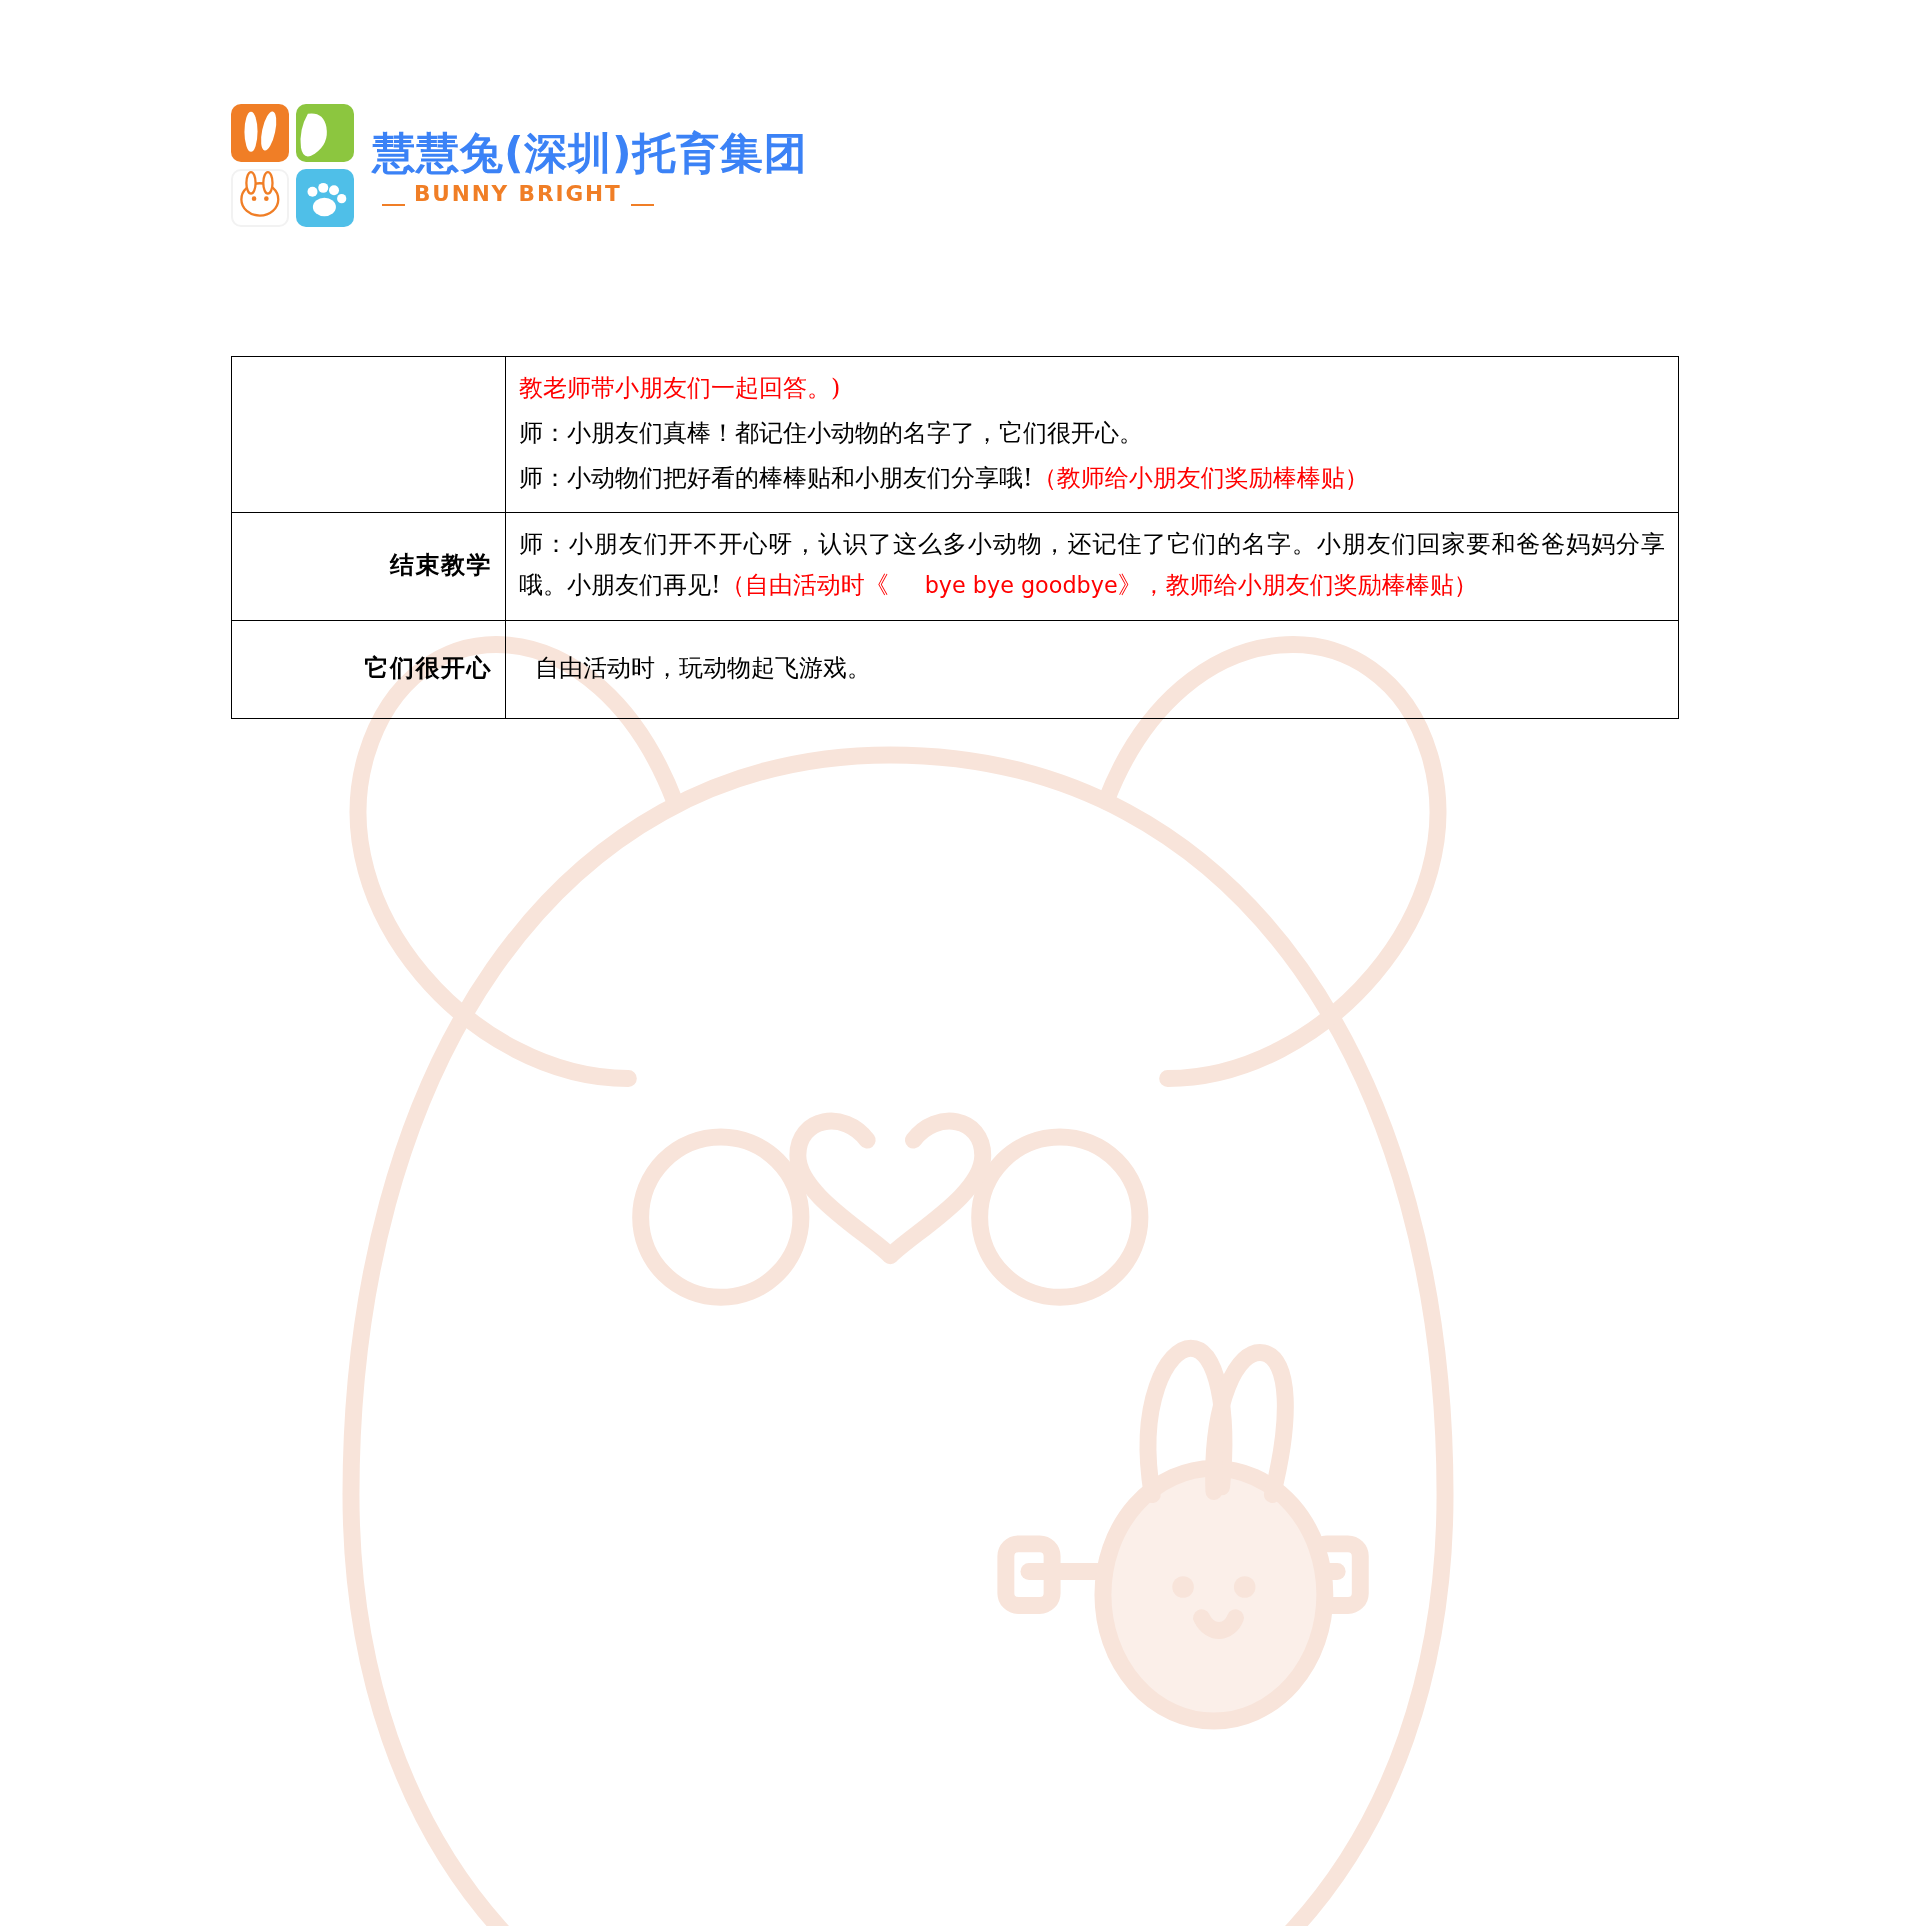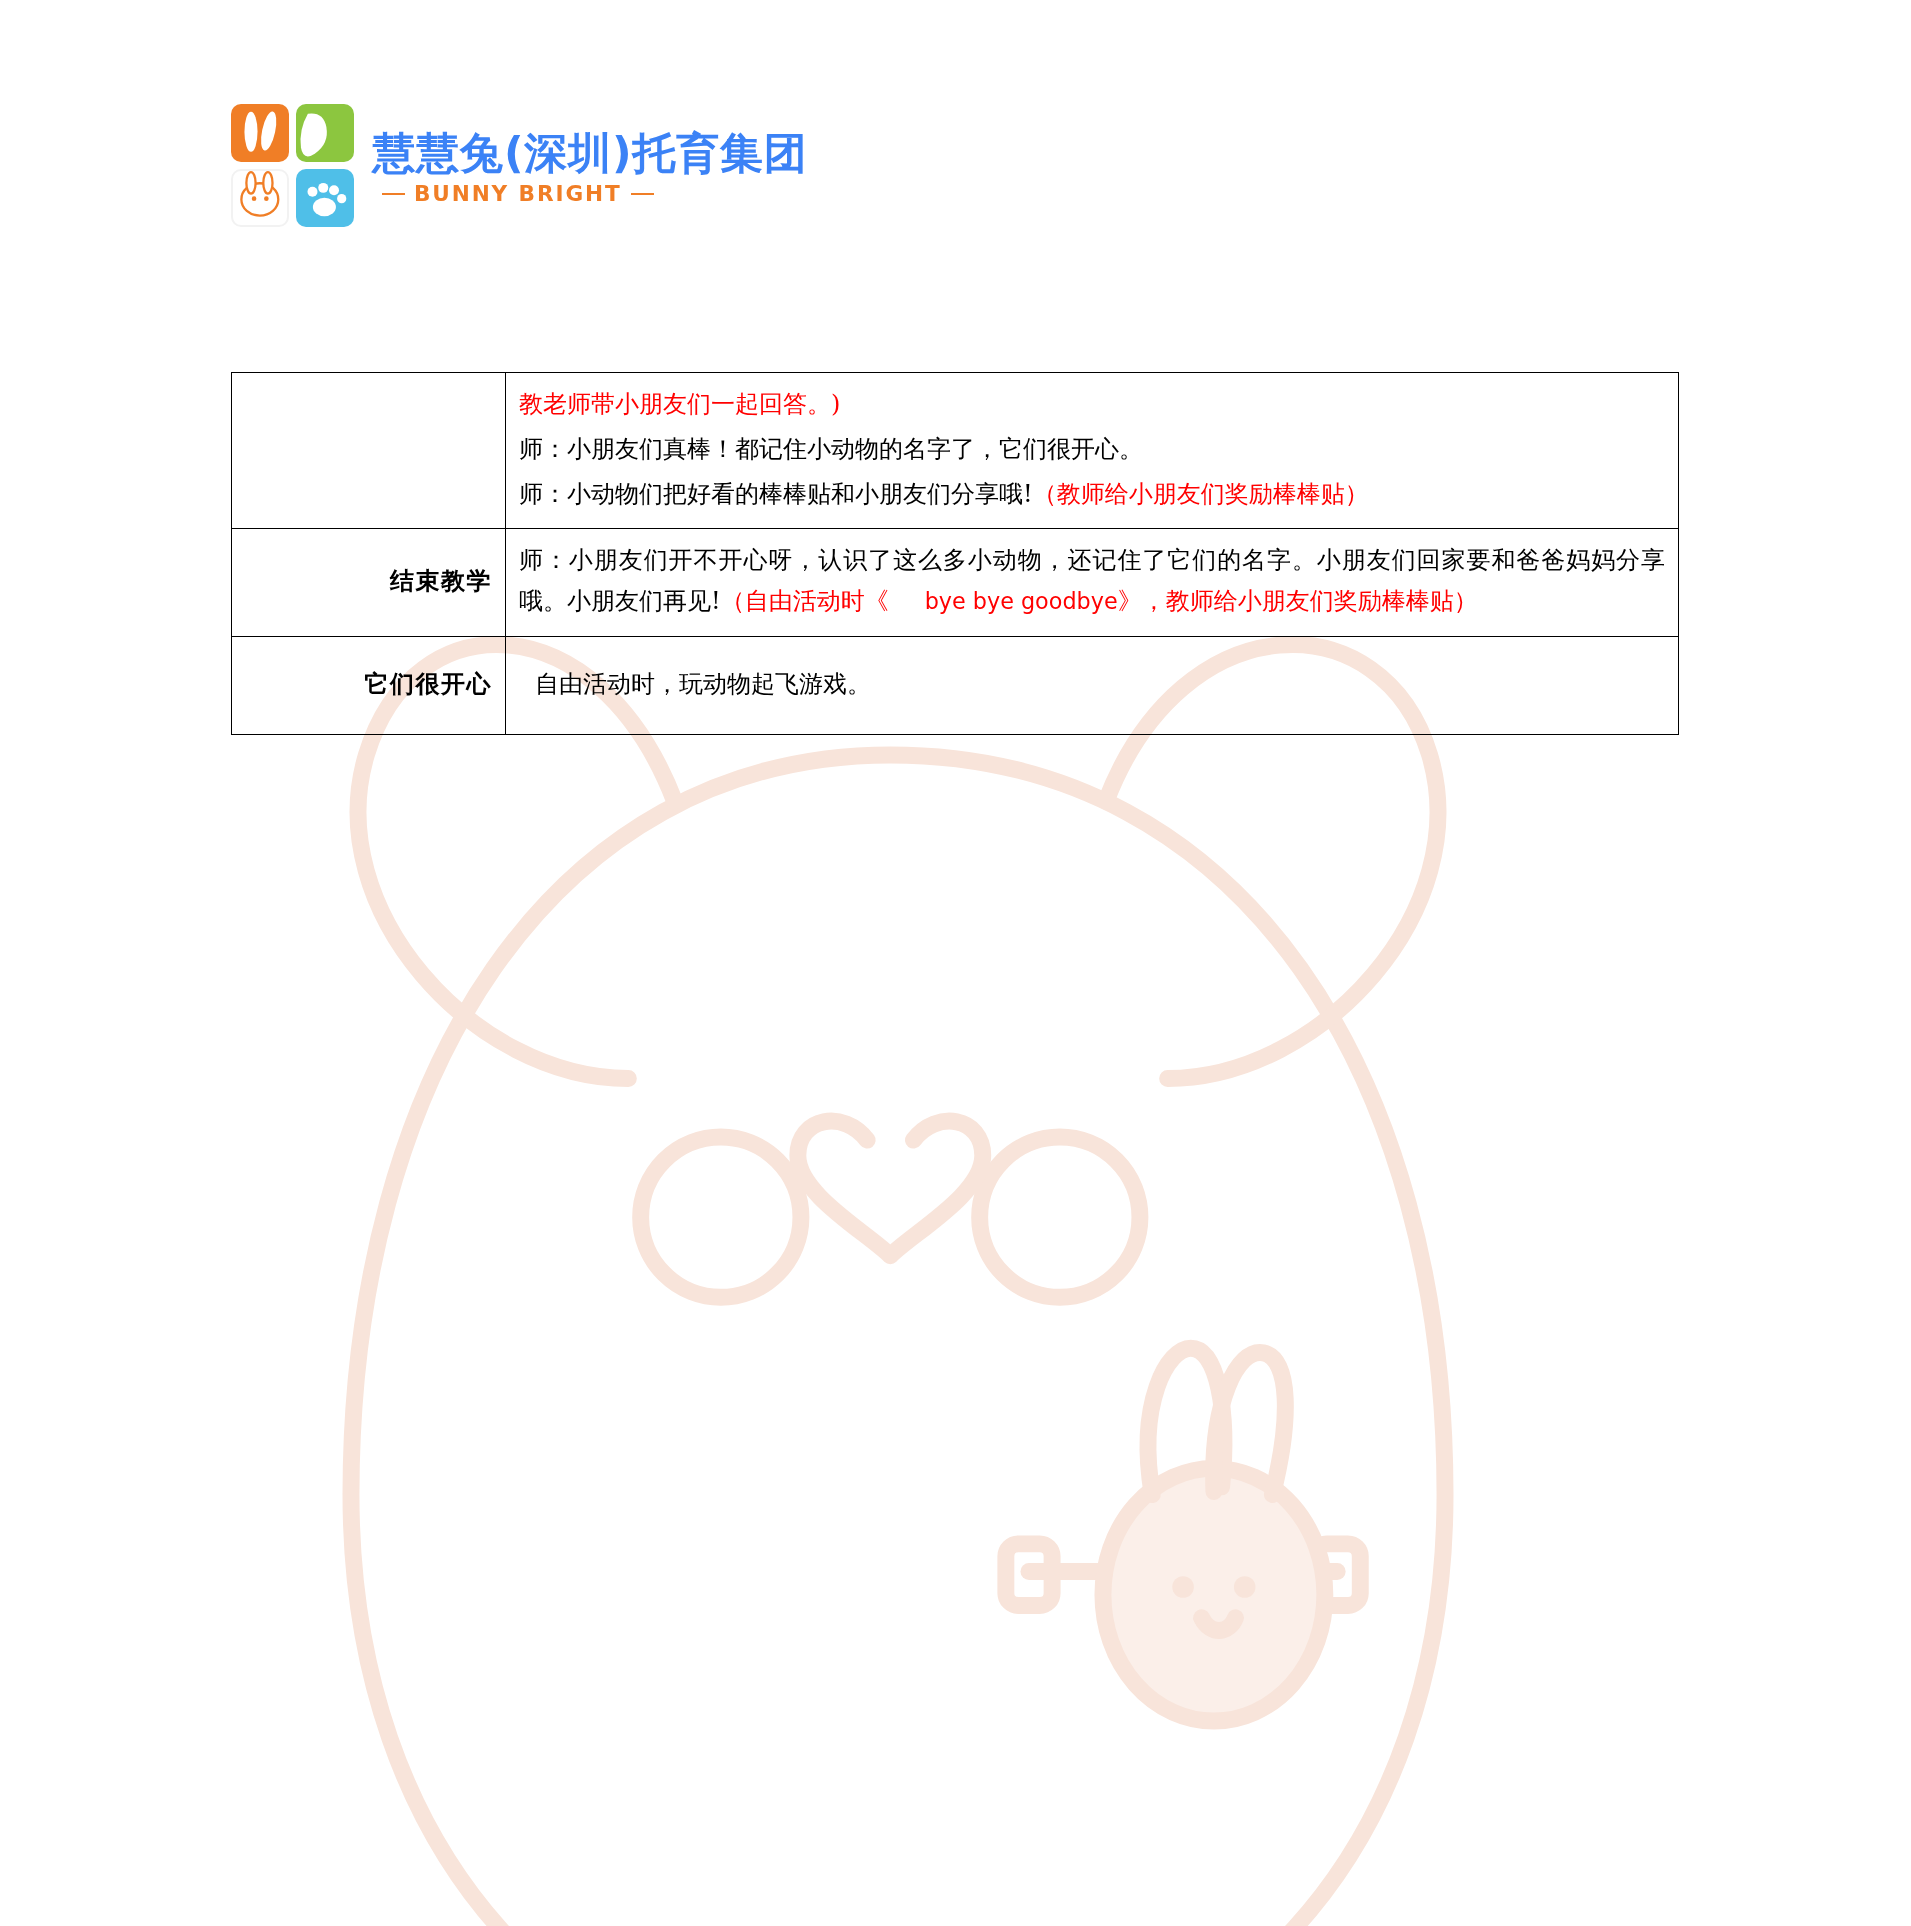--- a/index.html
+++ b/index.html
@@ -62,21 +62,21 @@
     font-family: "DejaVu Sans", sans-serif;
     font-weight: bold;
     font-size: 43px;
     color: #3b82f6;
     letter-spacing: 0.8px;
     line-height: 1.15;
     white-space: nowrap;
   }
   .logo-en-row {
     display: flex;
-    align-items: center;
+    align-items: flex-end;
     margin-top: 3px;
   }
   .logo-en {
     font-family: "DejaVu Sans", sans-serif;
     font-weight: bold;
     font-size: 21.6px;
     color: #F07E26;
     letter-spacing: 1.9px;
     white-space: nowrap;
   }
@@ -84,21 +84,21 @@
     height: 2.3px;
     background: #F07E26;
     width: 23px;
     margin: 0 9.2px;
   }
 
   
   .doc-table {
     position: absolute;
     left: 231px;
-    top: 372px;
+    top: 356px;
     width: 1448px;
     border-collapse: collapse;
     table-layout: fixed;
     z-index: 2;
     background: rgba(255,255,255,0.0);
   }
   .doc-table td {
     border: 1.2px solid #000000;
     vertical-align: middle;
     padding: 10.8px 13px 13px 13px;

